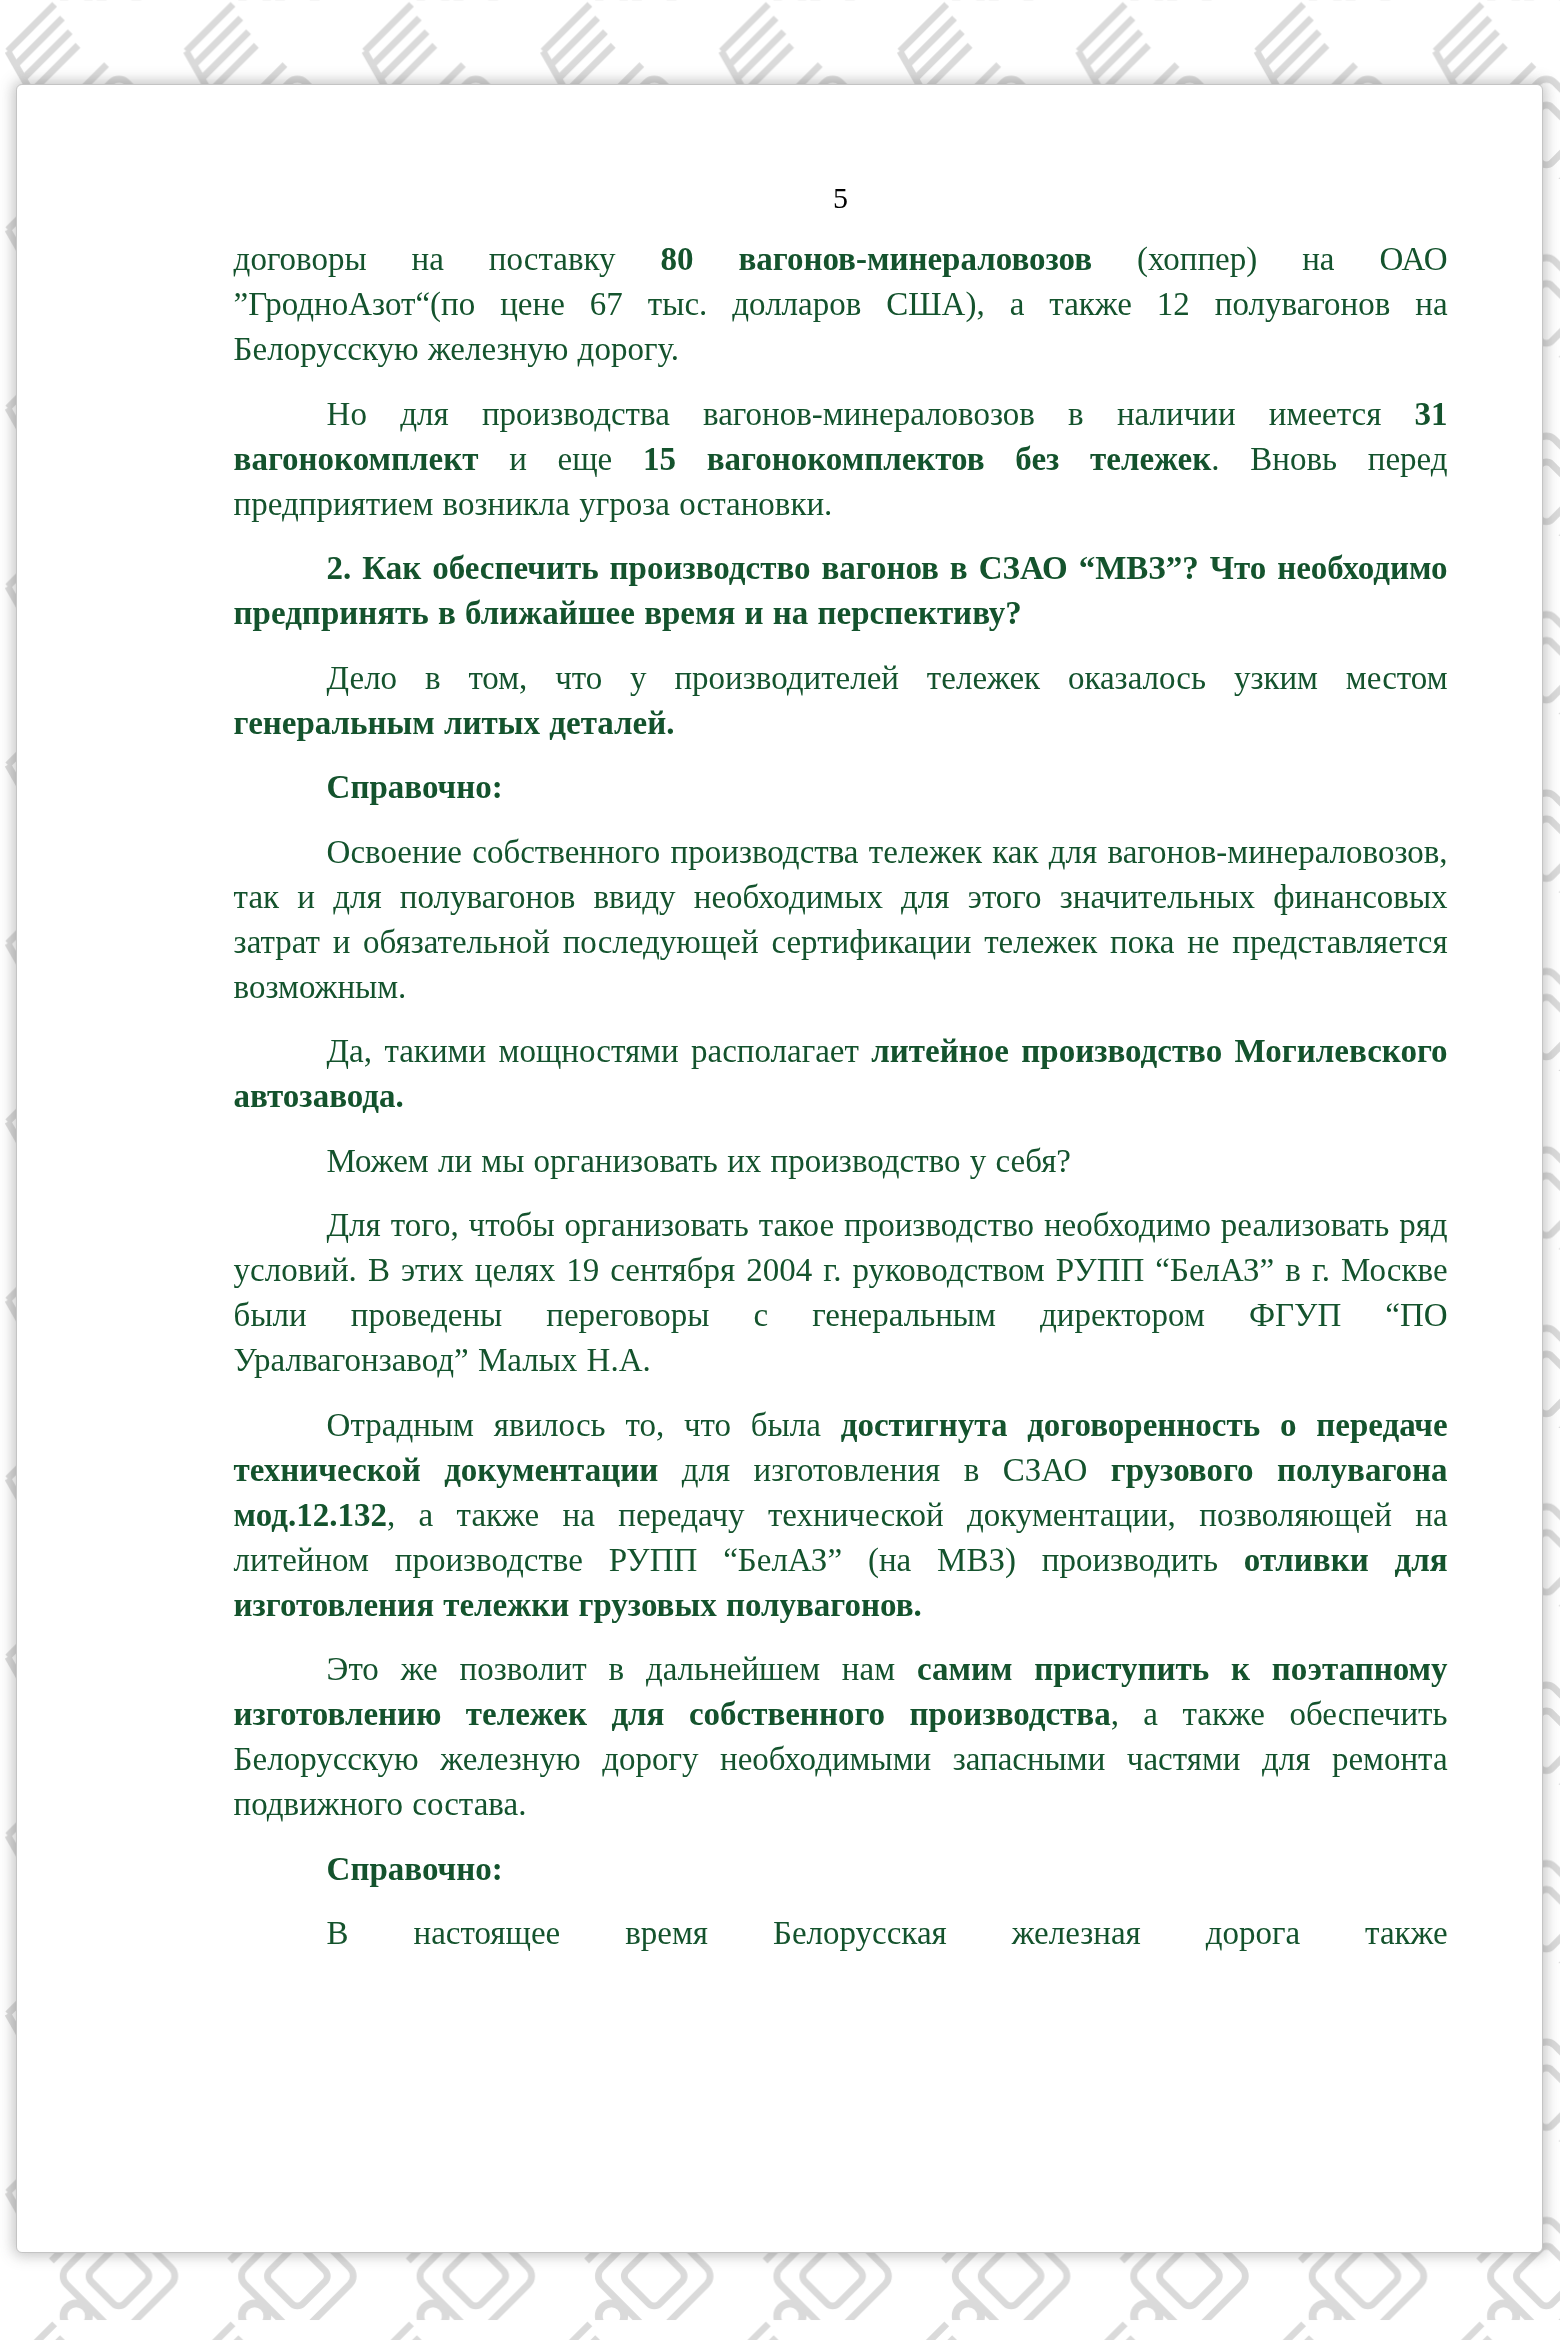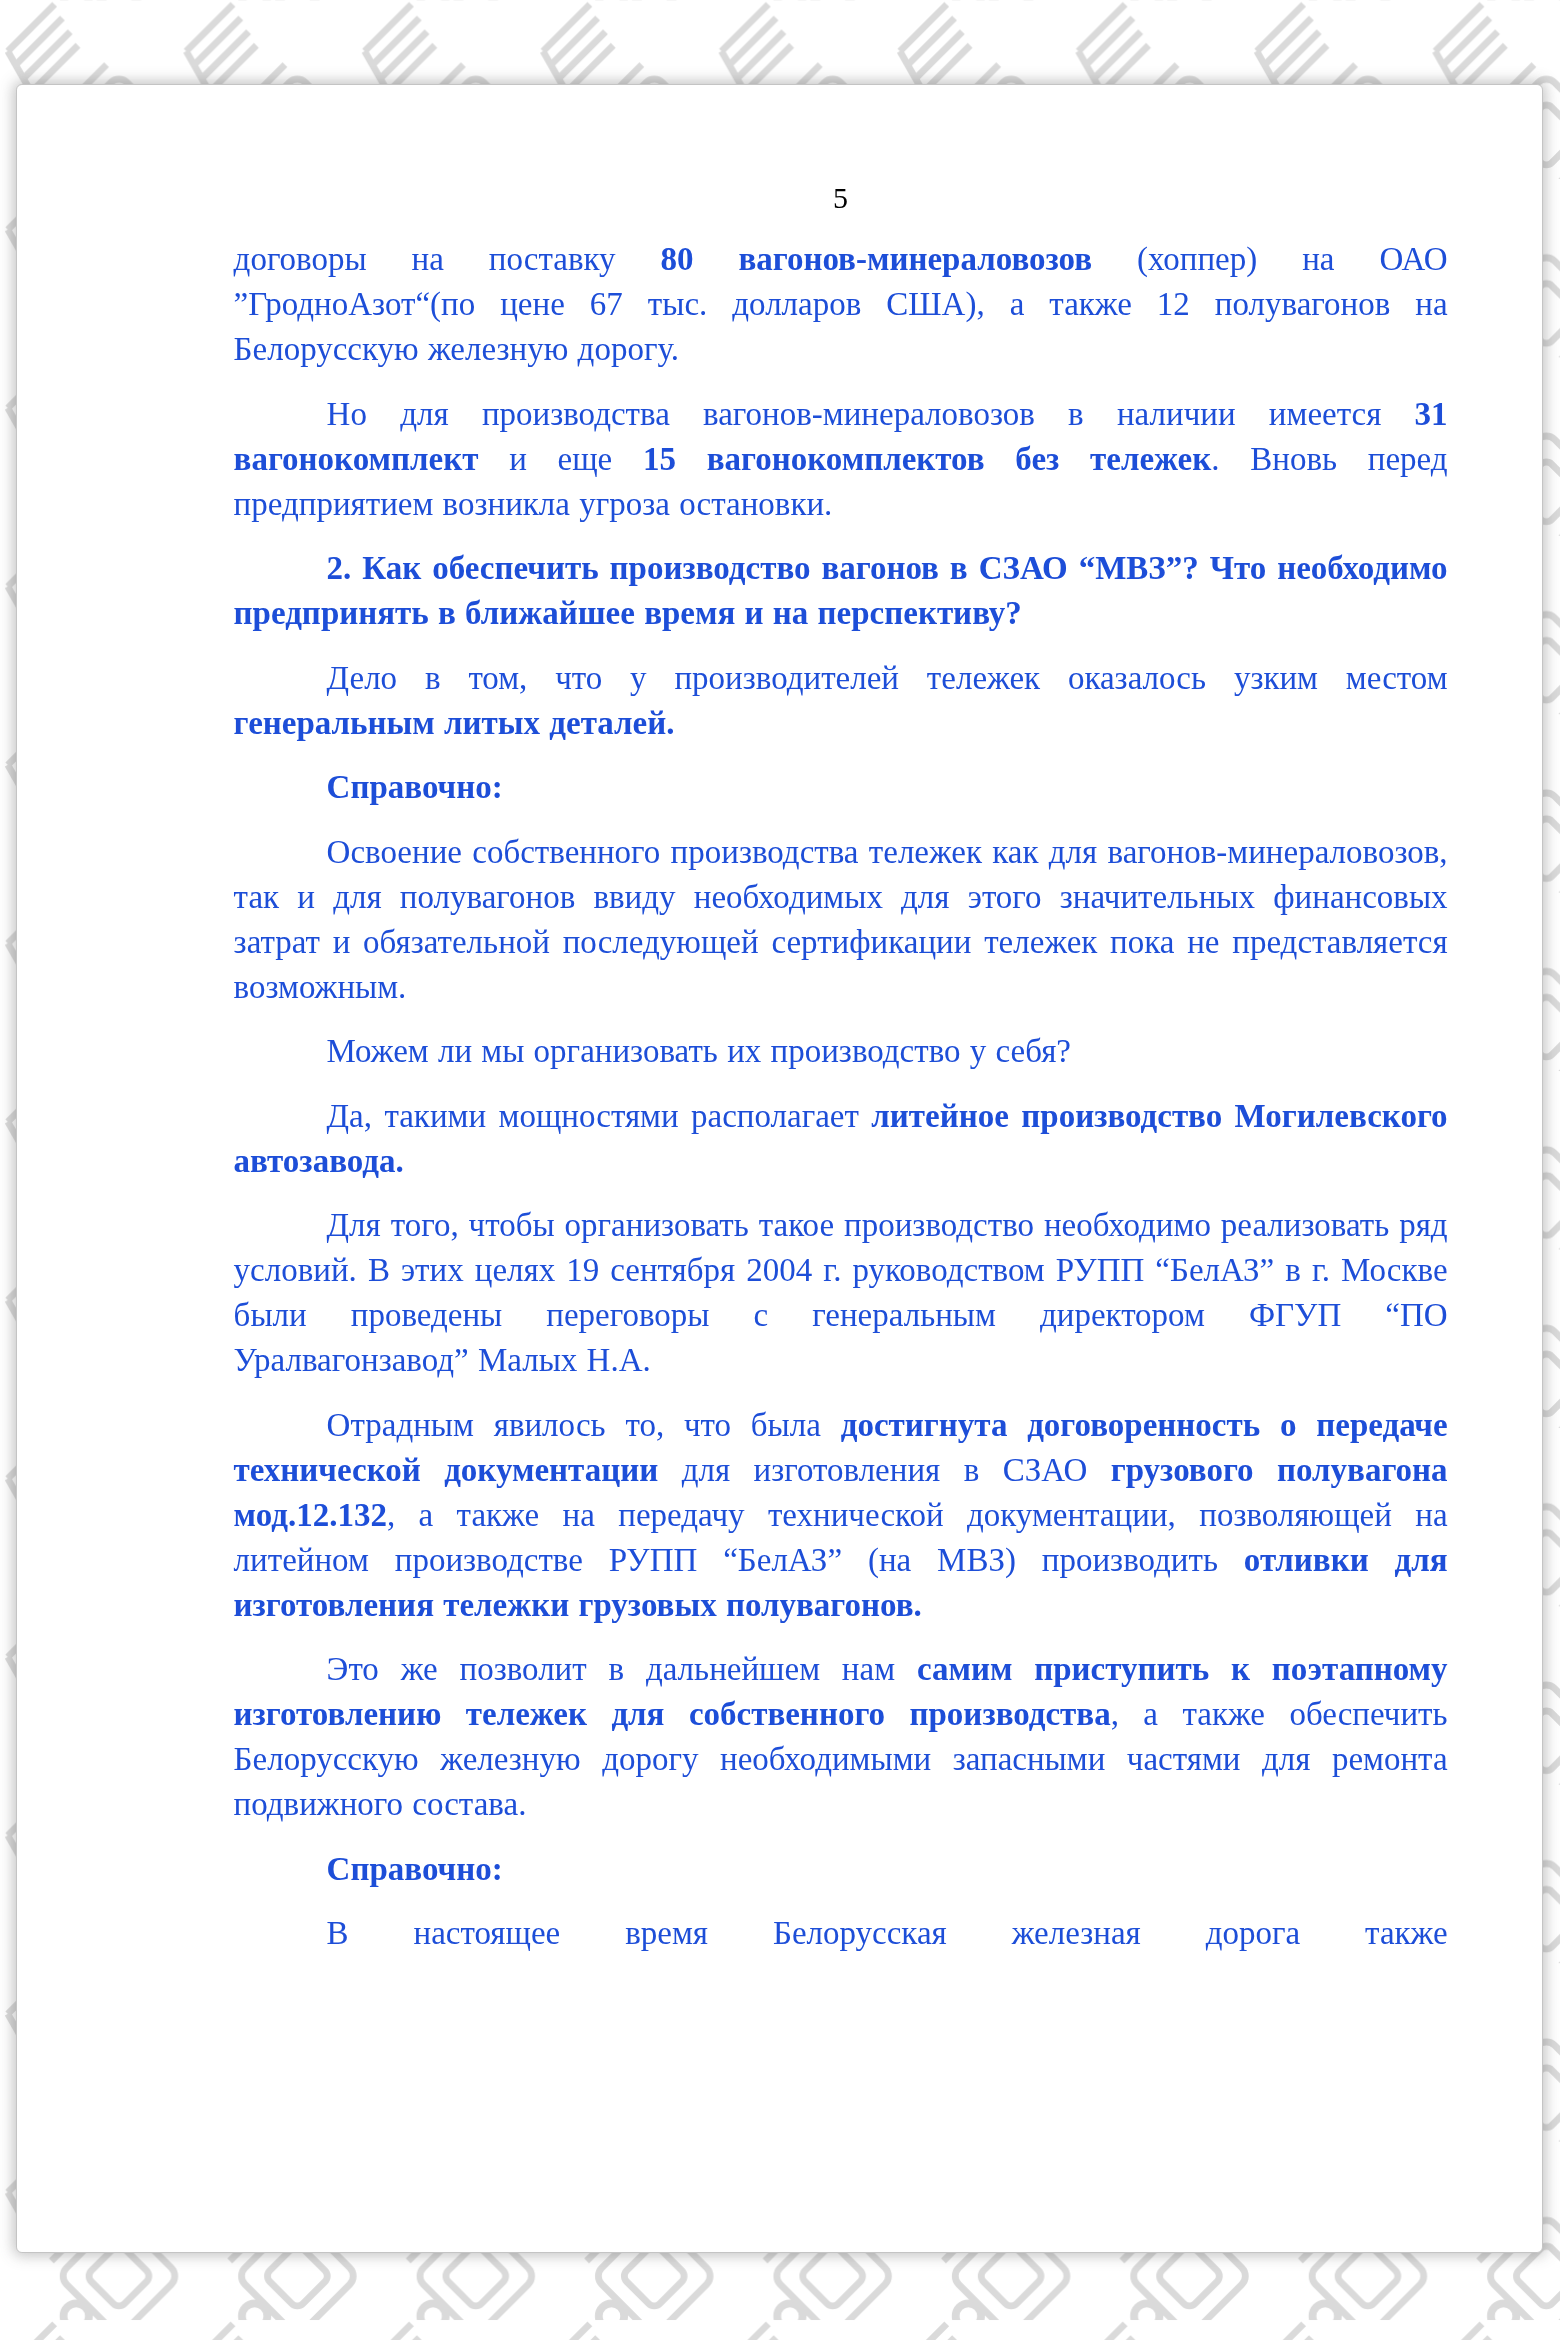--- a/index.html
+++ b/index.html
@@ -44,21 +44,21 @@
   .doc-body {
     position: absolute;
     top: 152px;
     left: 217px;
     width: 1214px;
   }
   p.para {
     margin: 0 0 19.5px 0;
     font-size: 33px;
     line-height: 45px;
-    color: #1d4ed8;
+    color: #14532d;
     text-align: justify;
     text-indent: 93px;
     word-spacing: 1px;
   }
   p.para.no-indent { text-indent: 0; }
   p.para.justify-last { text-align-last: justify; }
   .run-bold { font-weight: bold; }
   .run-italic { }
 </style>
 </head>
@@ -90,22 +90,22 @@
 
 <div class="sheet">
   <div class="page-number">5</div>
   <div class="doc-body">
       <p class="para style-body no-indent"><span>договоры на поставку </span><span class="run-bold">80 вагонов-минераловозов</span><span> (хоппер) на ОАО ”ГродноАзот“(по цене 67 тыс. долларов США), а также 12 полувагонов на Белорусскую железную дорогу.</span></p>
       <p class="para style-body"><span>Но для производства вагонов-минераловозов в наличии имеется </span><span class="run-bold">31 вагонокомплект</span><span> и еще </span><span class="run-bold">15 вагонокомплектов без тележек</span><span>. Вновь перед предприятием возникла угроза остановки.</span></p>
       <p class="para style-heading"><span class="run-bold">2. Как обеспечить производство вагонов в СЗАО “МВЗ”? Что необходимо предпринять в ближайшее время и на перспективу?</span></p>
       <p class="para style-body"><span>Дело в том, что у производителей тележек оказалось узким местом </span><span class="run-bold">генеральным литых деталей.</span></p>
       <p class="para style-ref-label"><span class="run-bold run-italic">Справочно:</span></p>
       <p class="para style-ref-body"><span class="run-italic">Освоение собственного производства тележек как для вагонов-минераловозов, так и для полувагонов ввиду необходимых для этого значительных финансовых затрат и обязательной последующей сертификации тележек пока не представляется возможным.</span></p>
+      <p class="para style-body"><span>Да, такими мощностями располагает </span><span class="run-bold">литейное производство Могилевского автозавода.</span></p>
       <p class="para style-body"><span>Можем ли мы организовать их производство у себя?</span></p>
-      <p class="para style-body"><span>Да, такими мощностями располагает </span><span class="run-bold">литейное производство Могилевского автозавода.</span></p>
       <p class="para style-body"><span>Для того, чтобы организовать такое производство необходимо реализовать ряд условий. В этих целях 19 сентября 2004 г. руководством РУПП “БелАЗ” в г. Москве были проведены переговоры с генеральным директором ФГУП “ПО Уралвагонзавод” Малых Н.А.</span></p>
       <p class="para style-body"><span>Отрадным явилось то, что была </span><span class="run-bold">достигнута договоренность о передаче технической документации</span><span> для изготовления в СЗАО </span><span class="run-bold">грузового полувагона мод.12.132</span><span>, а также на передачу технической документации, позволяющей на литейном производстве РУПП “БелАЗ” (на МВЗ) производить </span><span class="run-bold">отливки для изготовления тележки грузовых полувагонов.</span></p>
       <p class="para style-body"><span>Это же позволит в дальнейшем нам </span><span class="run-bold">самим приступить к поэтапному изготовлению тележек для собственного производства</span><span>, а также обеспечить Белорусскую железную дорогу необходимыми запасными частями для ремонта подвижного состава.</span></p>
       <p class="para style-ref-label"><span class="run-bold run-italic">Справочно:</span></p>
       <p class="para style-ref-body justify-last"><span class="run-italic">В настоящее время Белорусская железная дорога также</span></p>
     </div>
 </div>
 
 
 </body></html>

